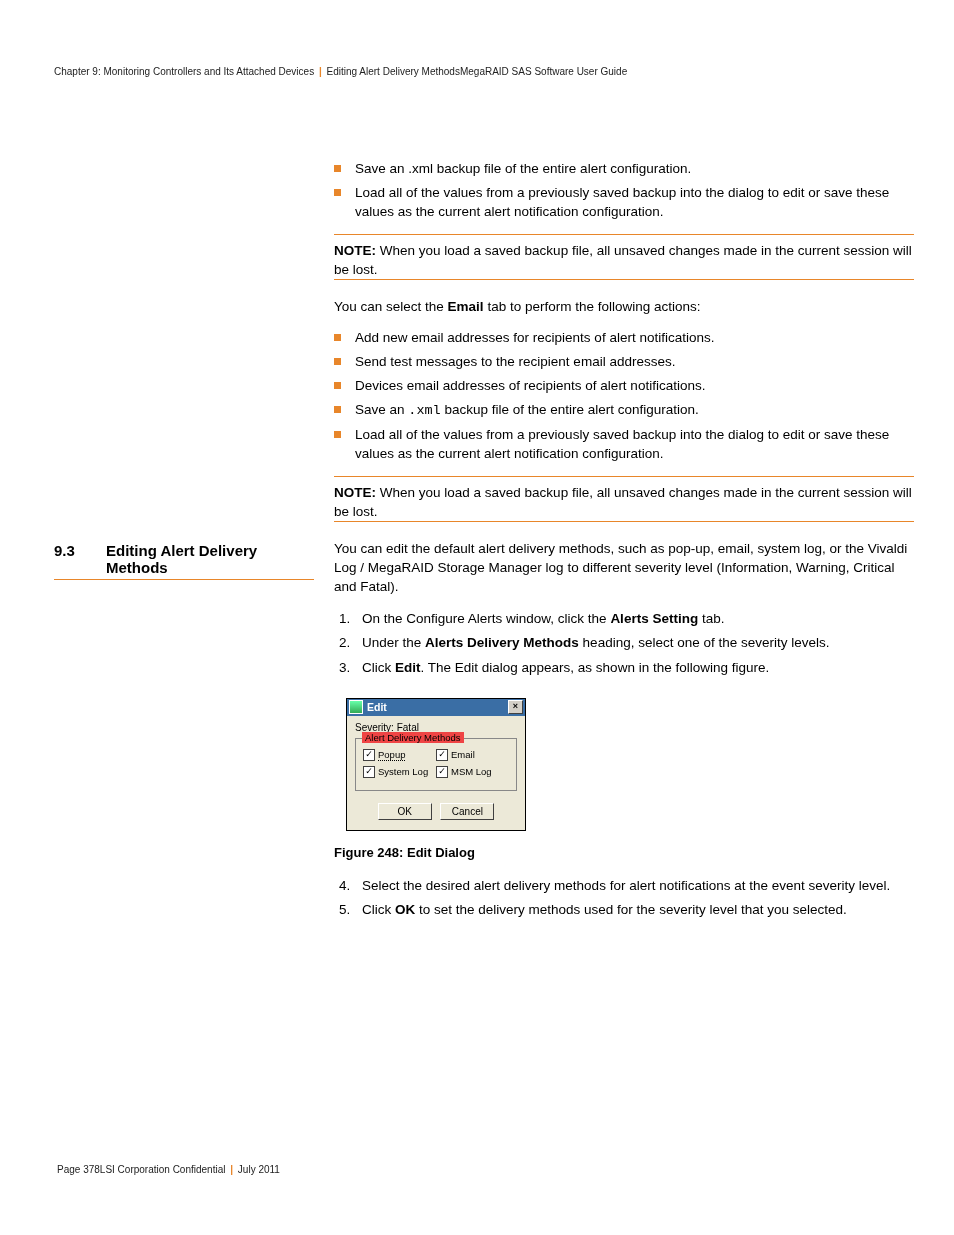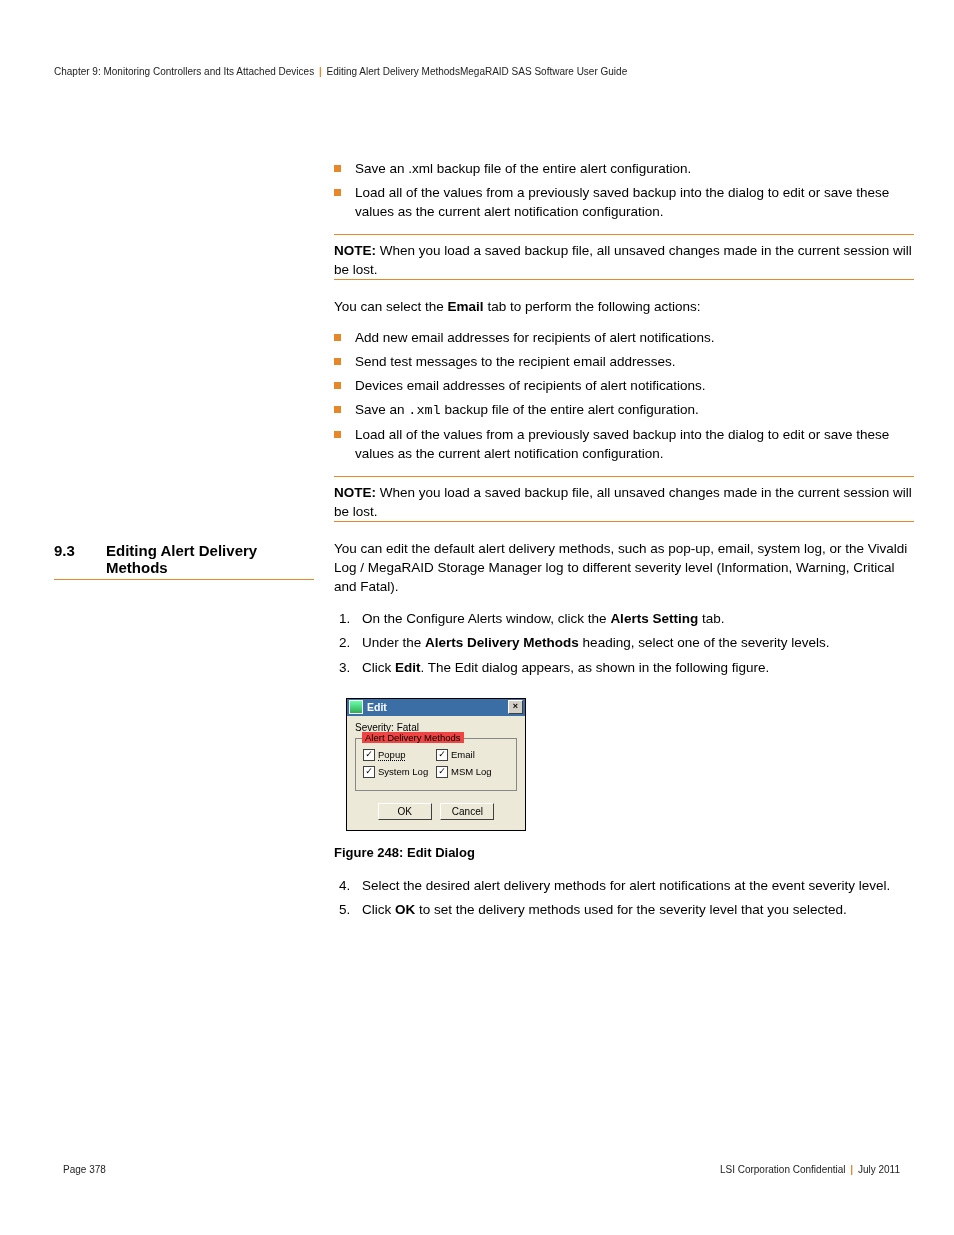--- a/index.html
+++ b/index.html
@@ -21,26 +21,26 @@
     right: 54px;
     font-size: 10px;
     color: #222;
     display: flex;
     justify-content: flex-start;
   }
   .header .divider { color: #E8862A; font-weight: bold; margin: 0 2px; }
   .footer {
     position: absolute;
     bottom: 60px;
-    left: 63px;
+    left: 57px;
     right: 54px;
     font-size: 10px;
     color: #222;
     display: flex;
-    justify-content: space-between;
+    justify-content: flex-start;
   }
   .footer .divider { color: #E8862A; font-weight: bold; margin: 0 2px; }
   .main {
     position: absolute;
     top: 160px;
     left: 54px;
     right: 40px;
   }
   .row {
     display: flex;

